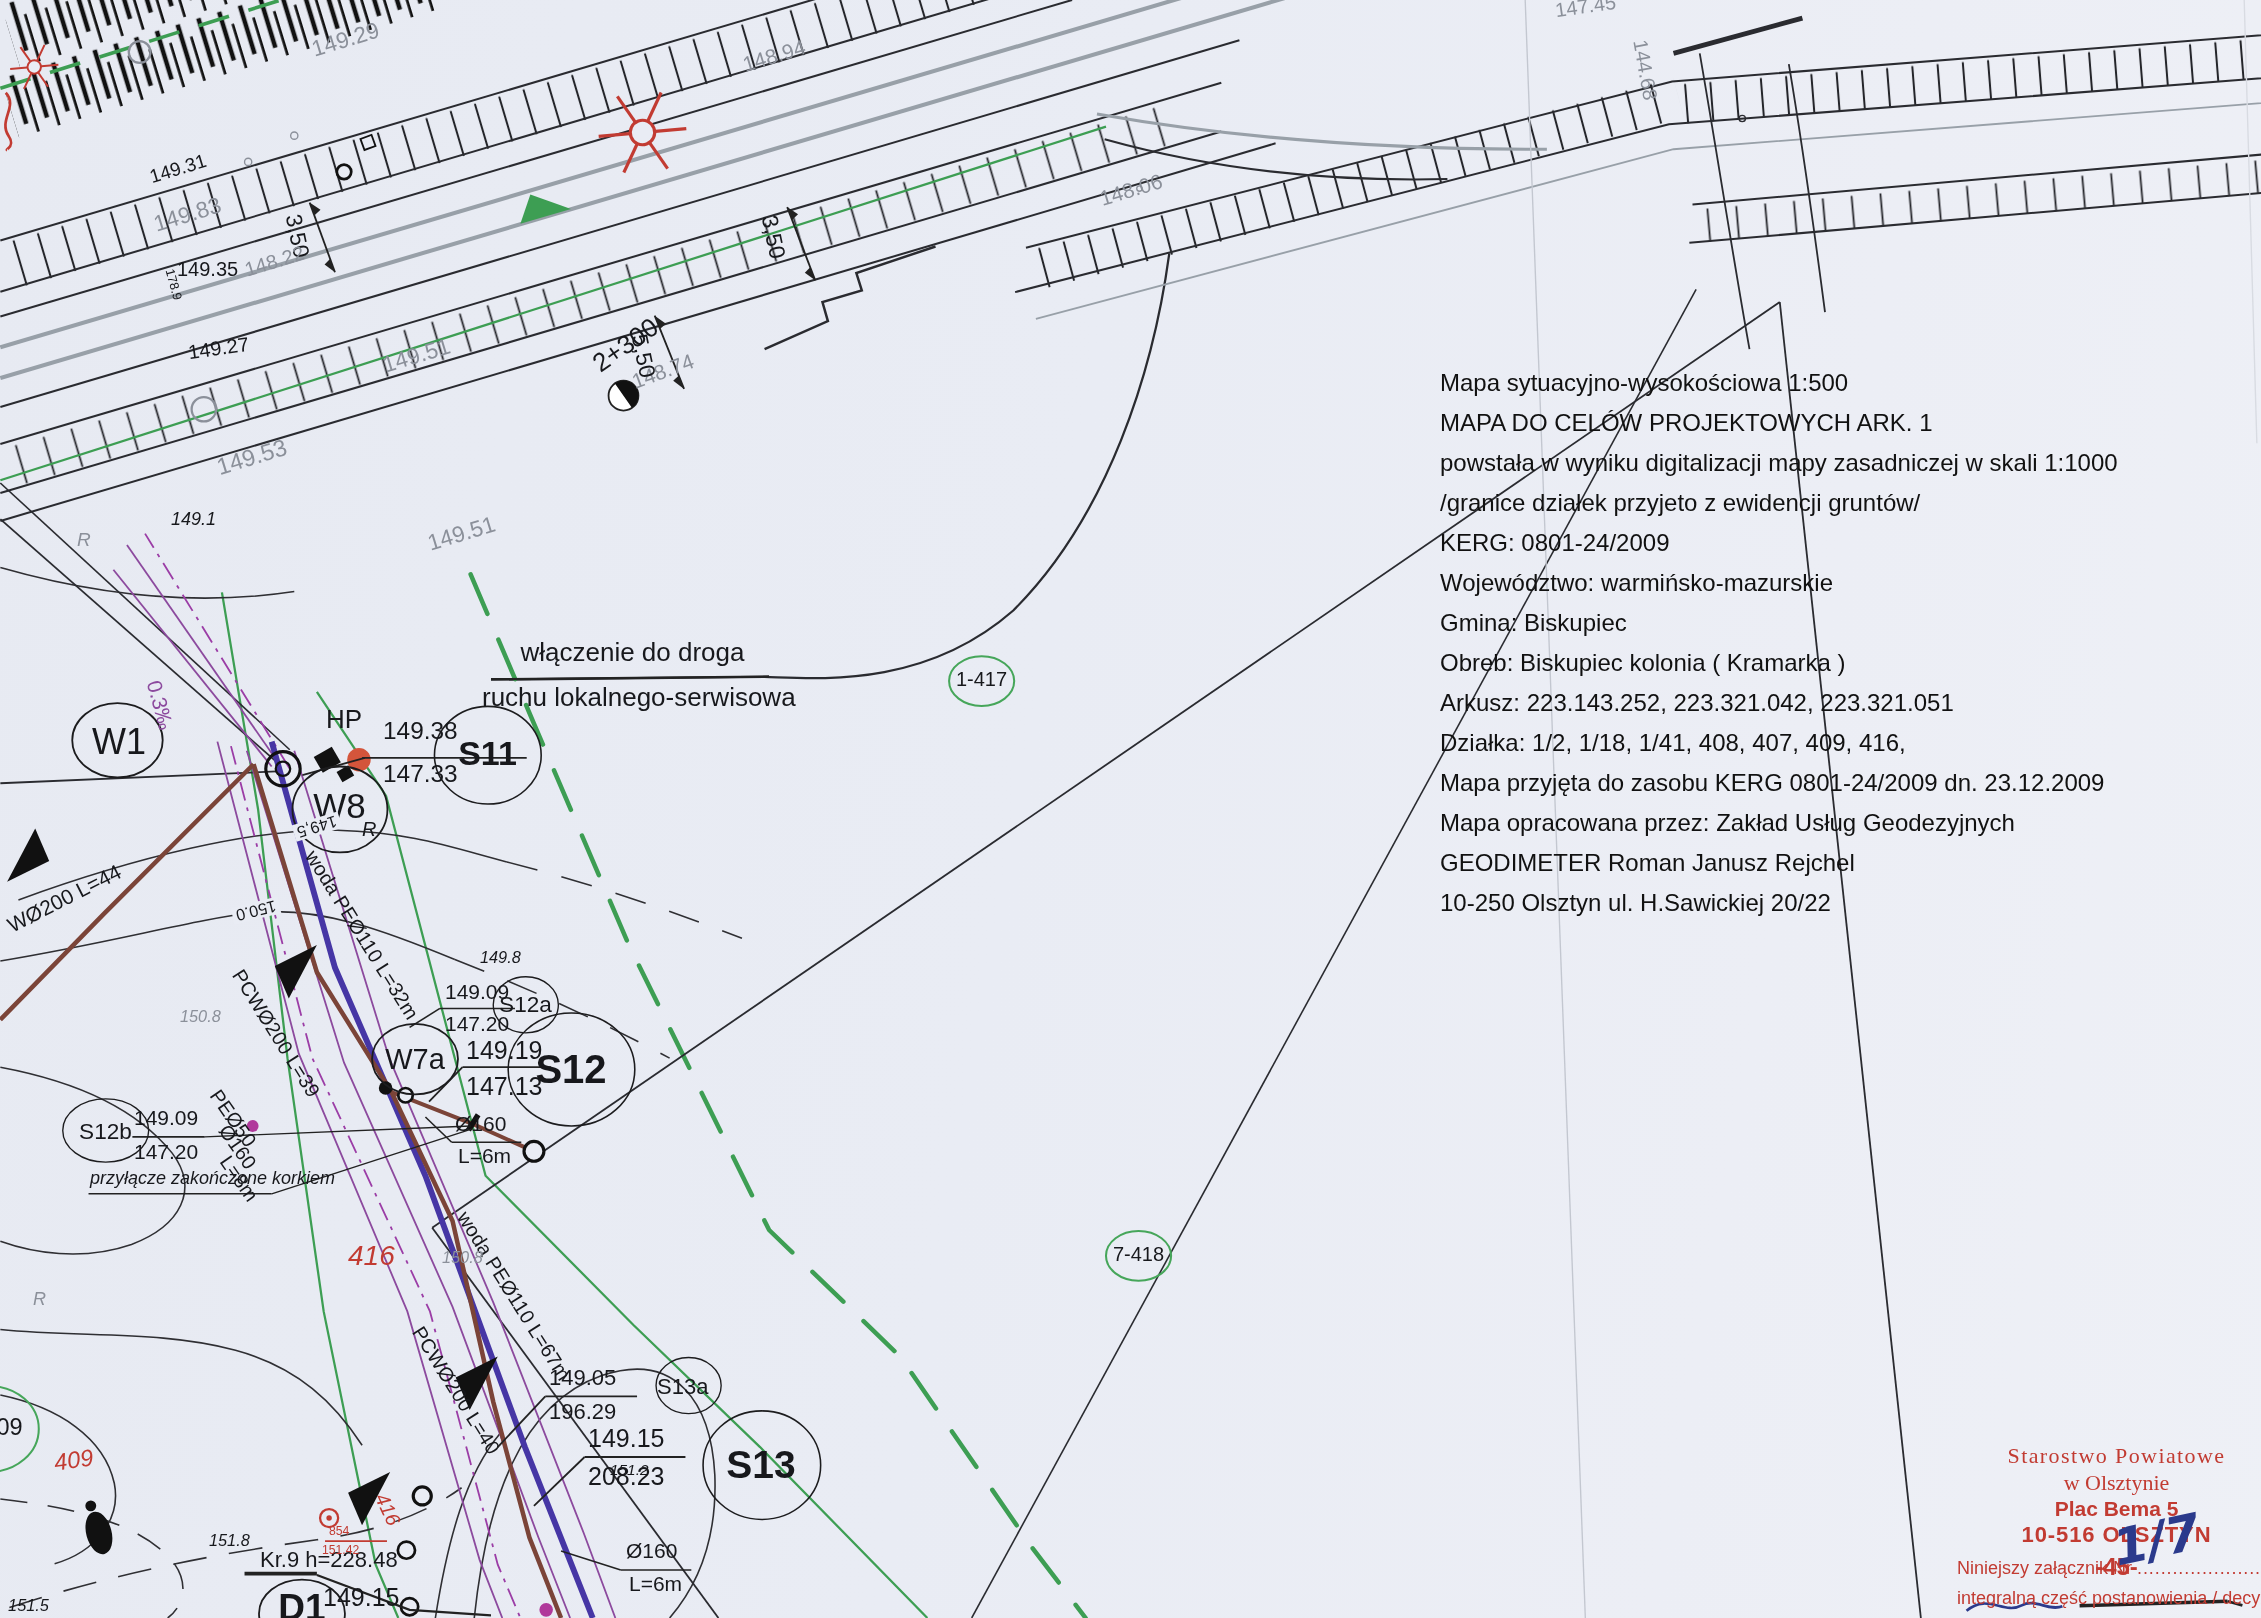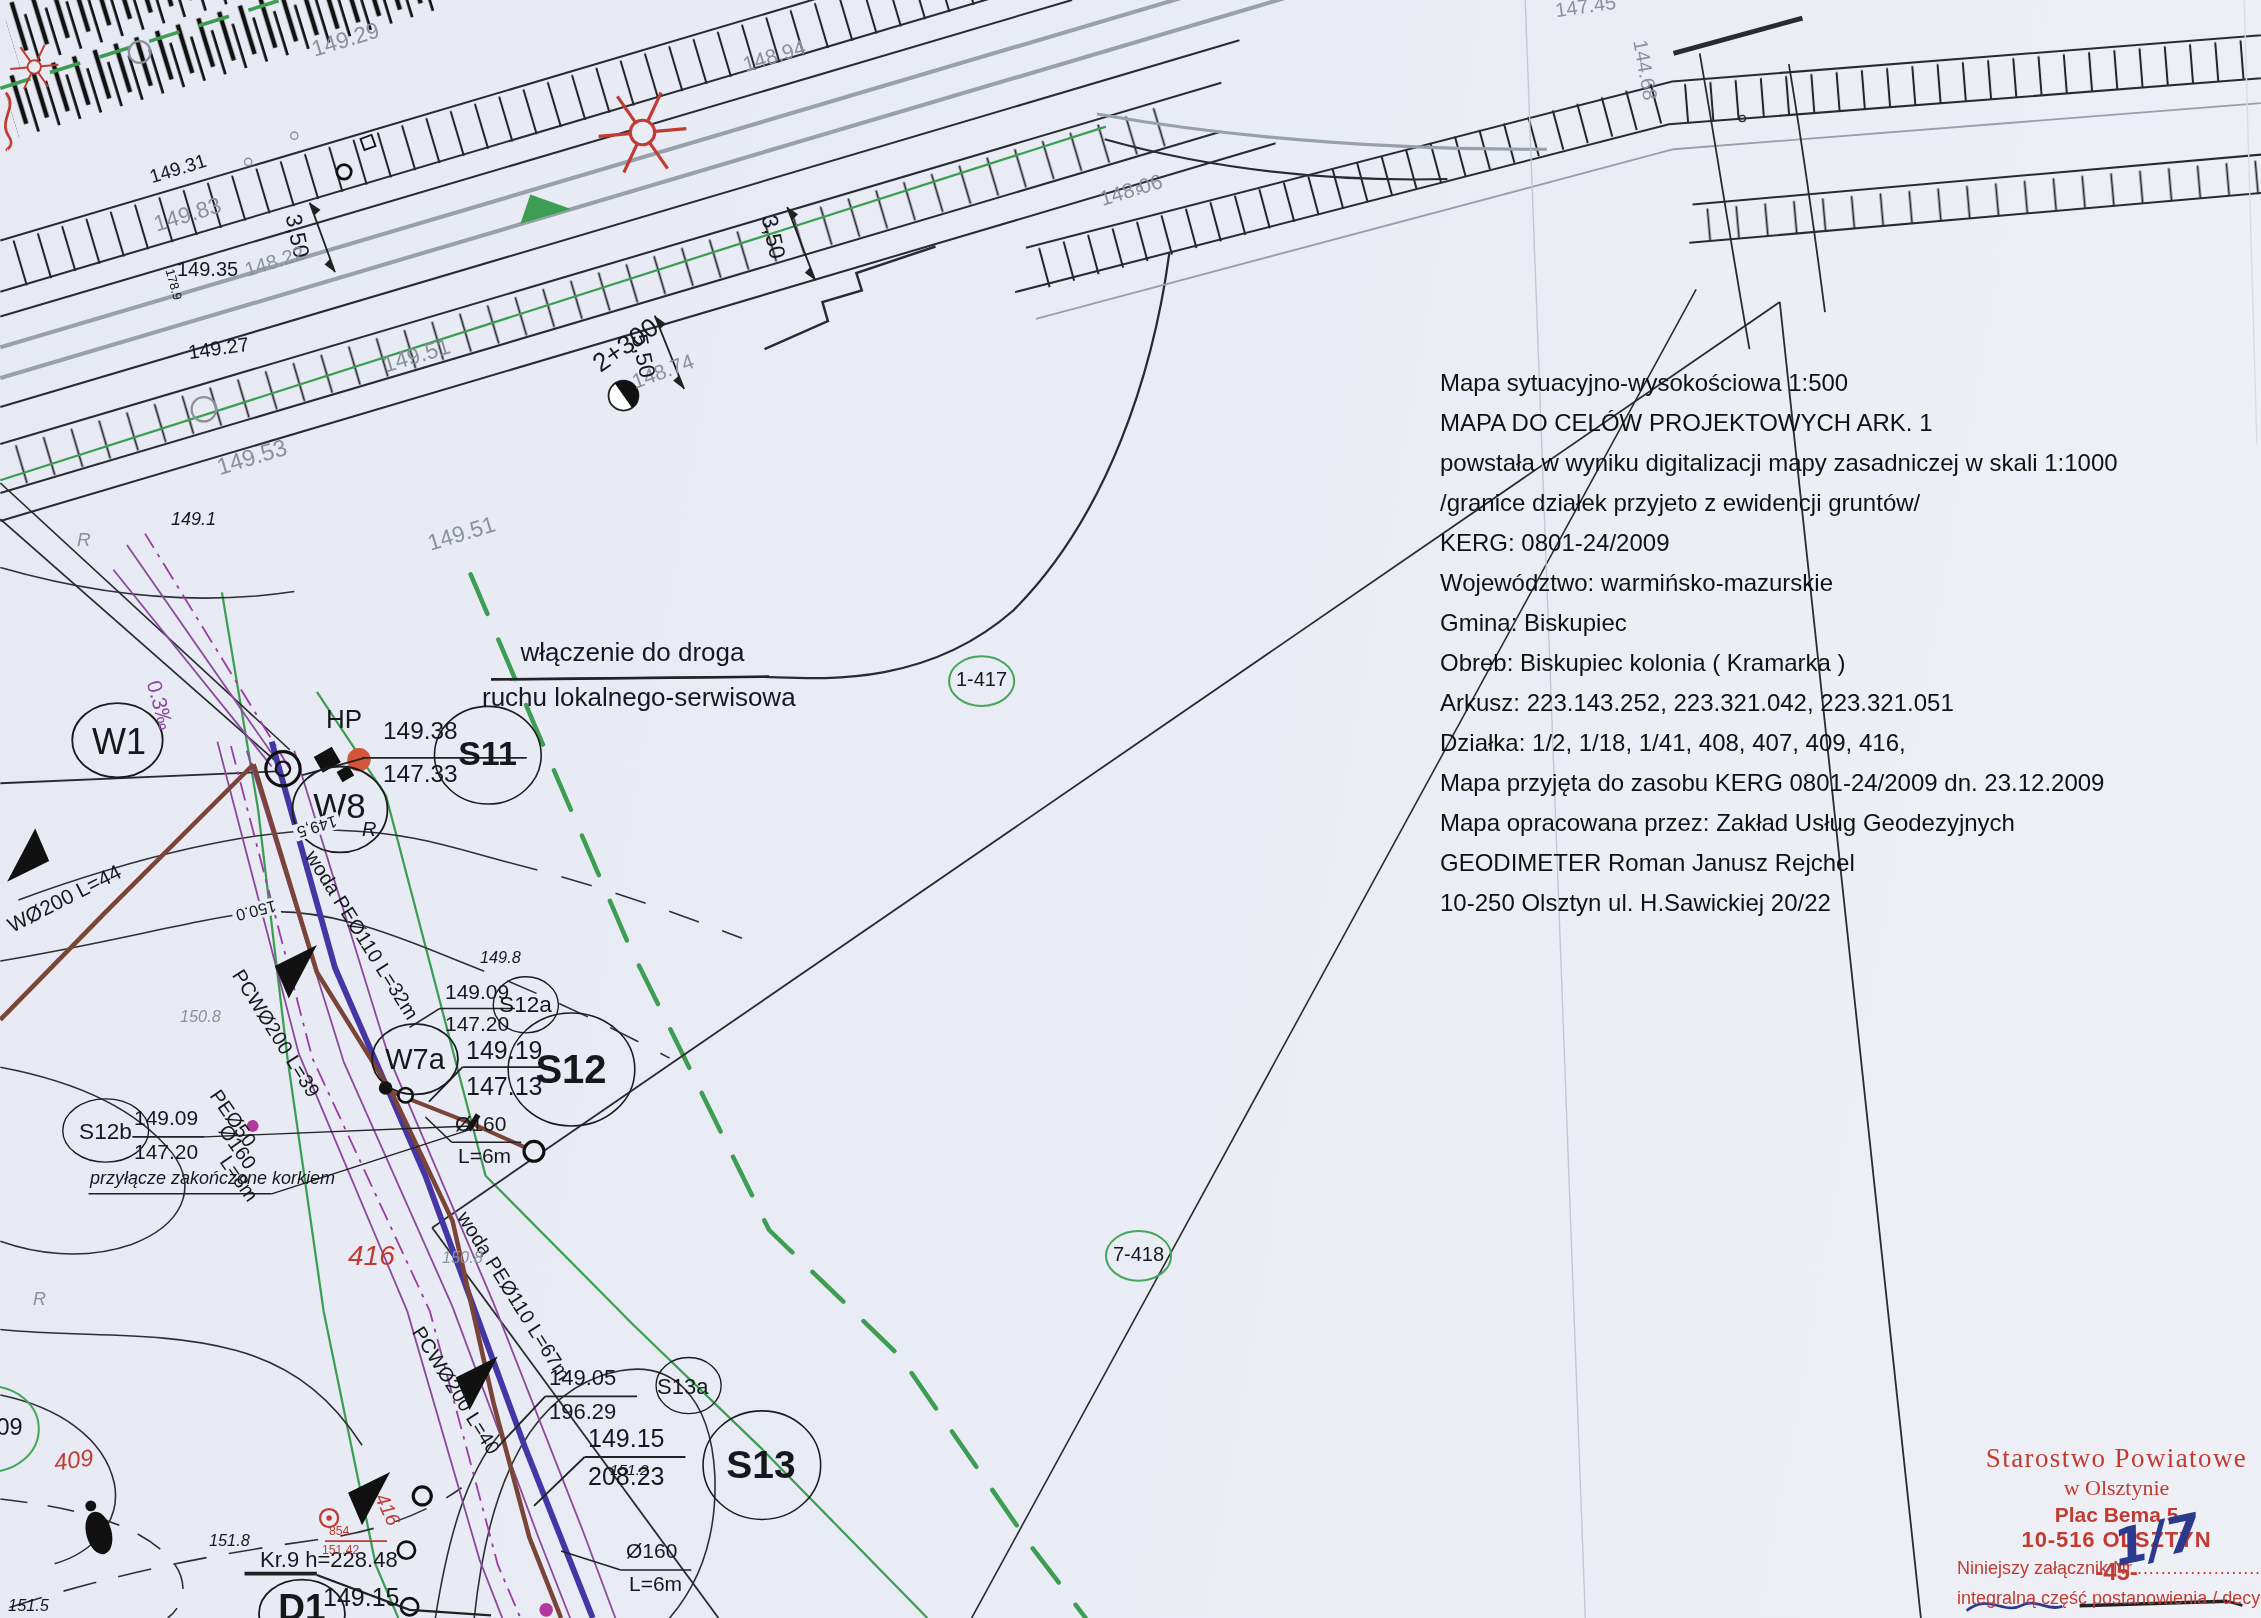--- a/index.html
+++ b/index.html
@@ -376,21 +376,21 @@
 <div class="t ctr" style="left:1107px;top:1244px;width:63px;font-size:20px">7-418</div>
 <div class="t" style="left:-3.6px;top:1415px;font-size:23.5px">09</div>
 <div class="t i r" style="left:348px;top:1241px;font-size:28px">416</div>
 <div class="t i r" style="left:54px;top:1448px;font-size:23.5px;transform:rotate(-8deg)">409</div>
 <div class="t i r" style="left:390px;top:1490px;font-size:20px;transform:rotate(65deg);transform-origin:left top">416</div>
 
 <div class="t r" style="left:329px;top:1525px;font-size:12.2px">854</div>
 <div class="t r" style="left:322px;top:1544px;font-size:12.2px">151.42</div>
 
 <div class="t ctr" style="left:1972px;top:1444px;width:289px;color:#c23b32">
-  <div class="serif" style="font-size:27px;letter-spacing:1.4px">Starostwo Powiatowe</div>
+  <div class="serif" style="font-size:22px;letter-spacing:1.4px">Starostwo Powiatowe</div>
   <div class="serif" style="font-size:22px;margin-top:3.6px">w Olsztynie</div>
   <div class="b" style="font-size:21px;margin-top:4.5px">Plac Bema 5</div>
   <div class="b" style="font-size:22px;letter-spacing:0.9px;margin-top:2.7px">10-516 OLSZTYN</div>
   <div class="b" style="font-size:24px;margin-top:8px">-45-</div>
 </div>
 
 <div class="t" style="left:1957px;top:1559px;font-size:18px;color:#c23b32">
   <span>Niniejszy załącznik Nr</span>
   <span style="letter-spacing:0.9px">..........................</span>
   

